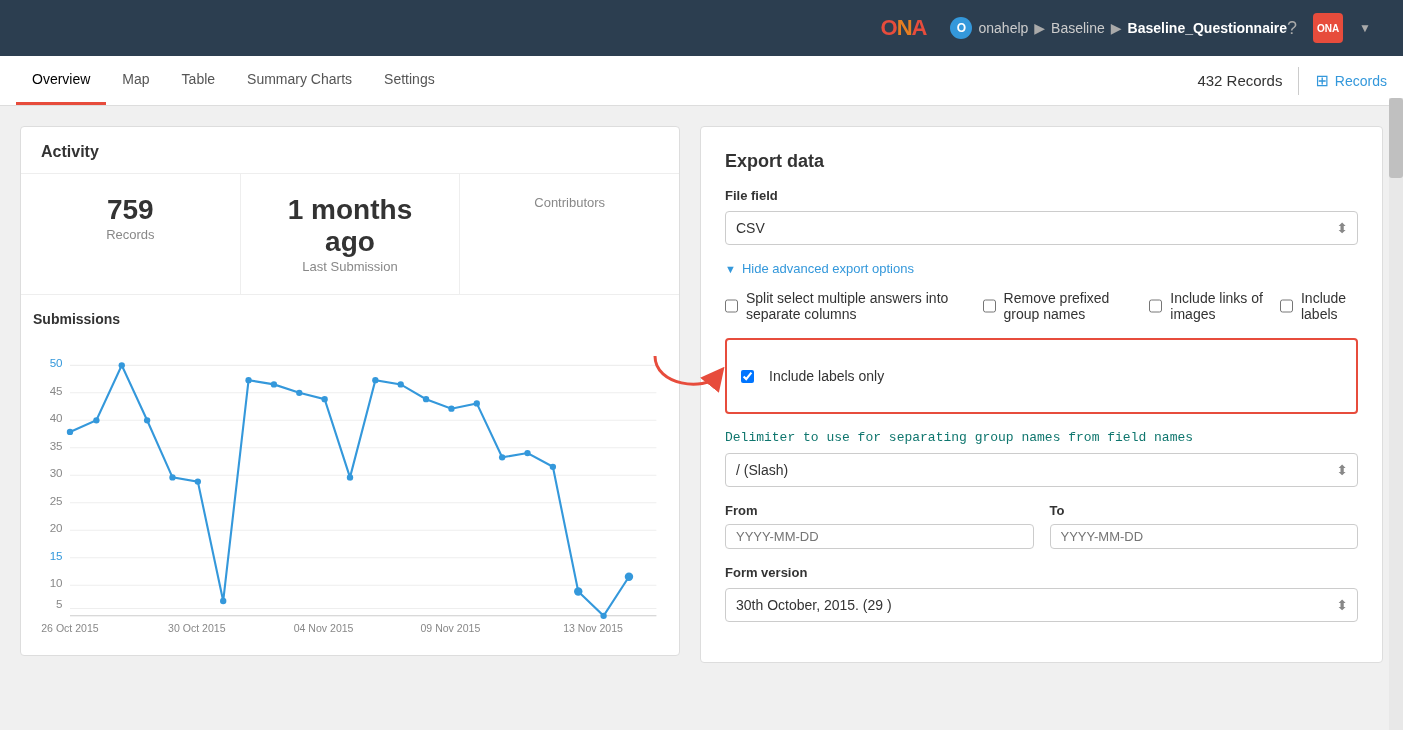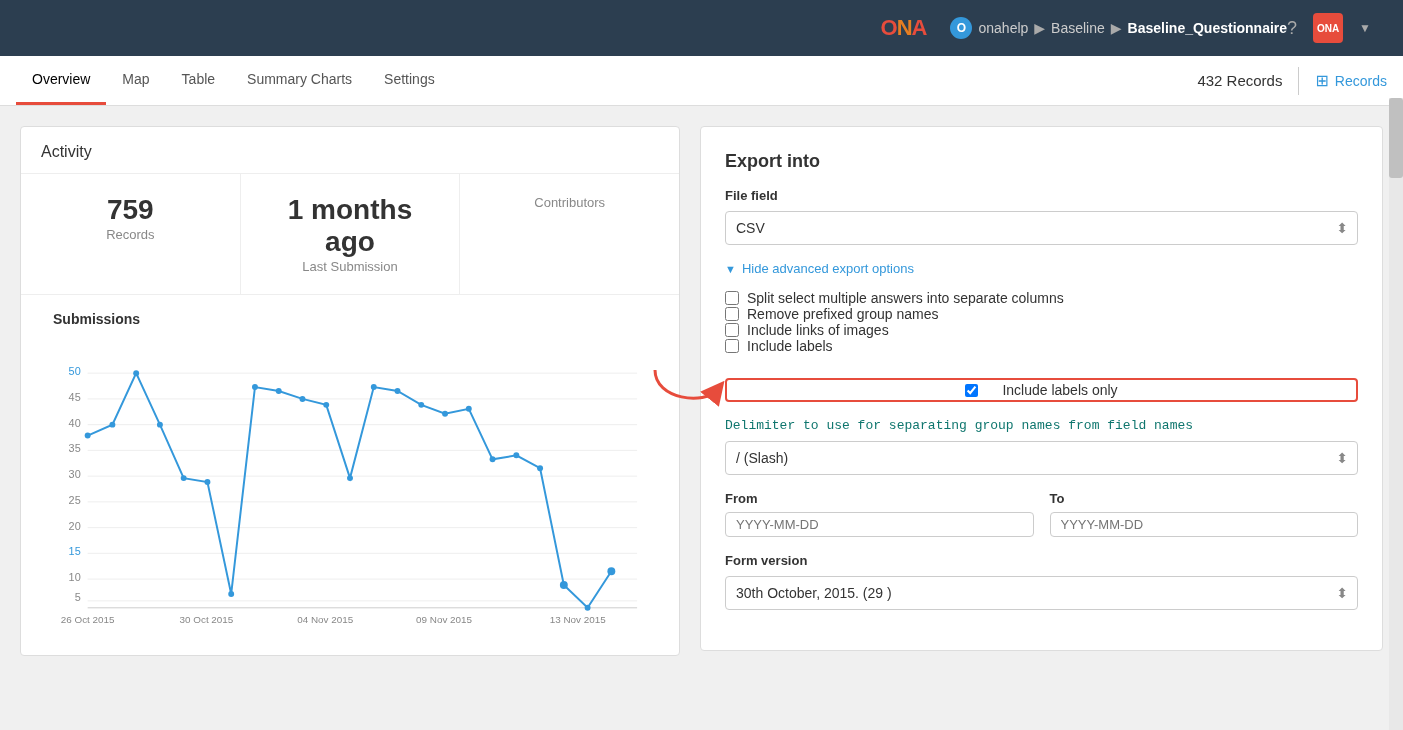--- a/index.html
+++ b/index.html
@@ -58,55 +58,55 @@
 
     
     .left-panel { flex: 0 0 660px; display: flex; flex-direction: column; gap: 16px; }
 
     
     .card {
       background: #fff;
       border: 1px solid #ddd;
       border-radius: 4px;
     }
-    .card-title { font-size: 16px; font-weight: 400; color: #333; padding: 16px 20px 12px; border-bottom: 1px solid #eee; }
+    .card-title { font-size: 16px; font-weight: 700; color: #333; padding: 16px 20px 12px; border-bottom: 1px solid #eee; }
     .activity-stats { display: flex; border-bottom: 1px solid #eee; }
     .stat-cell { flex: 1; padding: 20px; text-align: center; border-right: 1px solid #eee; }
     .stat-cell:last-child { border-right: none; }
     .stat-value { font-size: 28px; font-weight: 600; color: #333; display: block; }
     .stat-label { font-size: 13px; color: #888; margin-top: 4px; }
 
     
-    .chart-area { padding: 16px 32px; }
+    .chart-area { padding: 16px 12px; }
     .chart-title { font-size: 14px; font-weight: 600; margin-bottom: 12px; color: #333; }
     .chart-container { position: relative; height: 300px; }
     .chart-svg { width: 100%; height: 100%; }
 
     
     .right-panel { flex: 1; padding: 0 0 0 20px; }
     .export-card { background: #fff; border: 1px solid #ddd; border-radius: 4px; padding: 24px; }
     .export-title { font-size: 18px; font-weight: 600; color: #333; margin-bottom: 16px; }
     .field-label { font-size: 13px; font-weight: 600; color: #333; margin-bottom: 8px; }
     .select-wrapper { position: relative; margin-bottom: 16px; }
     .select-field {
       width: 100%; padding: 8px 39px 8px 10px; border: 1px solid #ccc; border-radius: 4px;
       font-size: 14px; color: #333; background: #fff; appearance: none; cursor: pointer;
     }
     .select-arrow { position: absolute; right: 10px; top: 50%; transform: translateY(-50%); color: #888; pointer-events: none; }
     .toggle-link { display: flex; align-items: center; gap: 6px; color: #3498db; font-size: 13px; cursor: pointer; margin-bottom: 14px; }
     .toggle-arrow { color: #3498db; font-size: 11px; }
 
-    .checkbox-group { display: flex; flex-direction: column; margin-bottom: 24px; }
+    .checkbox-group { display: flex; flex-direction: row; gap: 12px; margin-bottom: 16px; }
     .checkbox-item { display: flex; align-items: center; gap: 8px; font-size: 14px; color: #333; }
     .checkbox-item input[type="checkbox"] { width: 14px; height: 14px; cursor: pointer; accent-color: #3498db; }
 
     .include-labels-only-row {
-      display: flex; align-items: center; gap: 24px; font-size: 14px; color: #333;
-      border: 2px solid #e74c3c; border-radius: 4px; padding: 2px 14px;
-      background: #fff; margin-bottom: 16px; position: relative; justify-content: center;
+      display: flex; align-items: center; gap: 15px; font-size: 14px; color: #333;
+      border: 2px solid #e74c3c; border-radius: 4px; padding: 28px 14px;
+      background: #fff; margin-bottom: 16px; position: relative;
     }
 
     .delimiter-label { font-size: 13px; color: #0f766e; margin-bottom: 8px; font-family: Liberation Mono, monospace; }
     .date-row { display: flex; gap: 16px; margin-bottom: 16px; margin-top: 4px; }
     .date-field { flex: 1; }
     .date-field label { font-size: 13px; font-weight: 600; color: #333; display: block; margin-bottom: 6px; }
     .date-input { width: 100%; padding: 4px 10px; border: 1px solid #ccc; border-radius: 4px; font-size: 13px; color: #aaa; }
 
     
     .scrollbar-track {
@@ -264,21 +264,21 @@
             <text x="395" y="270" font-size="10" fill="#888" text-anchor="middle">09 Nov 2015</text>
             <text x="530" y="270" font-size="10" fill="#888" text-anchor="middle">13 Nov 2015</text>
           </svg>
         </div>
       </div>
     </div>
   </div>
 
   <div class="right-panel">
     <div class="export-card">
-      <div class="export-title">Export into</div>
+      <div class="export-title">Export data</div>
 
       <div class="field-label">File field</div>
       <div class="select-wrapper">
         <select class="select-field">
           <option>CSV</option>
           <option>XLS</option>
           <option>XLSX</option>
           <option>KML</option>
           <option>ZIP</option>
         </select>

